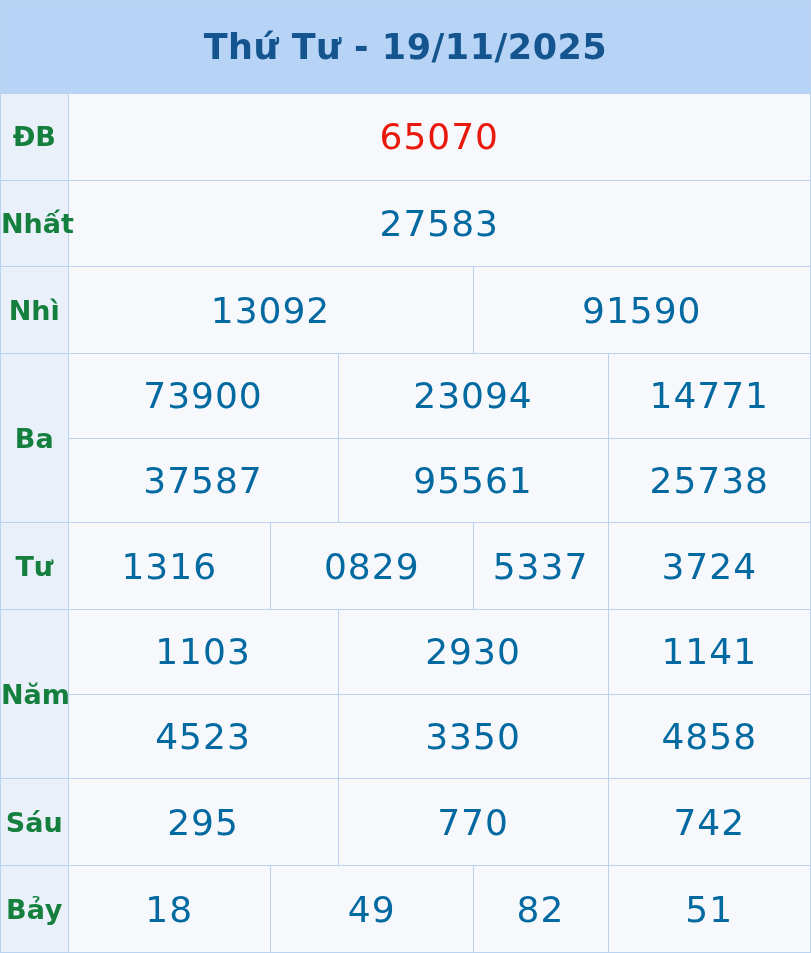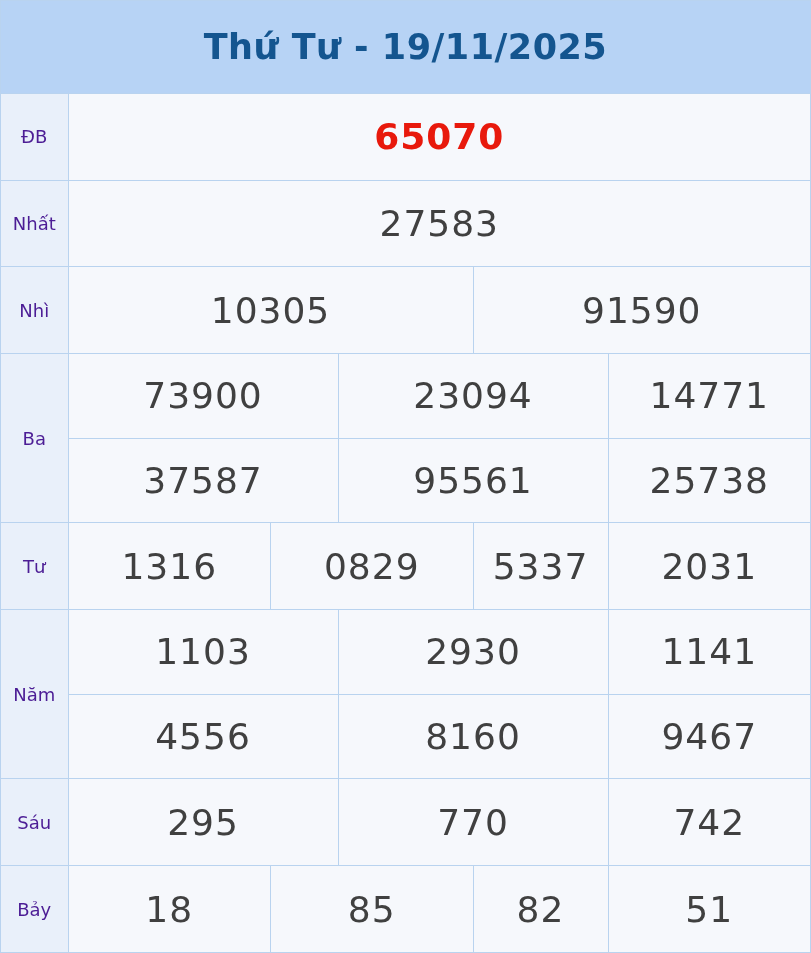--- a/index.html
+++ b/index.html
@@ -32,34 +32,34 @@
     color: #14558f;
     font-size: 35px;
     font-weight: bold;
     height: 90px;
     border: 1px solid #9dc2e8;
     letter-spacing: 0.5px;
   }
   .label-cell {
     width: 137px;
     background: #e9f0fa;
-    color: #4c1d95;
-    font-size: 18px;
-    font-weight: normal;
+    color: #15803d;
+    font-size: 27px;
+    font-weight: bold;
   }
   .num-cell {
     background: #f6f8fc;
-    color: #404040;
+    color: #0369a1;
     font-size: 36px;
     font-weight: normal;
     letter-spacing: 1px;
   }
   .num-cell.special {
     color: #e8190c;
-    font-weight: bold;
+    font-weight: normal;
   }
   .row-db td, .row-nhat td { height: 84px; }
   .row-nhi td { height: 84px; }
   .row-ba td { height: 82px; }
   .row-tu td { height: 84px; text-align: center; }
   .row-nam td { height: 82px; }
   .row-sau td { height: 84px; margin-left: 28px; }
   .row-bay td { height: 84px; }
 </style>
 </head>
@@ -76,64 +76,64 @@
       <td class="num-cell special" colspan="11">65070</td>
     </tr>
 
     <tr class="row-nhat">
       <td class="label-cell">Nhất</td>
       <td class="num-cell" colspan="11">27583</td>
     </tr>
 
     <tr class="row-nhi">
       <td class="label-cell">Nhì</td>
-      <td class="num-cell" colspan="6">10305</td>
+      <td class="num-cell" colspan="6">13092</td>
       <td class="num-cell" colspan="5">91590</td>
     </tr>
 
     <tr class="row-ba">
       <td class="label-cell" rowspan="2">Ba</td>
       <td class="num-cell" colspan="4">73900</td>
       <td class="num-cell" colspan="4">23094</td>
       <td class="num-cell" colspan="3">14771</td>
     </tr>
     <tr class="row-ba">
       <td class="num-cell" colspan="4">37587</td>
       <td class="num-cell" colspan="4">95561</td>
       <td class="num-cell" colspan="3">25738</td>
     </tr>
 
     <tr class="row-tu">
       <td class="label-cell">Tư</td>
       <td class="num-cell" colspan="3">1316</td>
       <td class="num-cell" colspan="3">0829</td>
       <td class="num-cell" colspan="2">5337</td>
-      <td class="num-cell" colspan="3">2031</td>
+      <td class="num-cell" colspan="3">3724</td>
     </tr>
 
     <tr class="row-nam">
       <td class="label-cell" rowspan="2">Năm</td>
       <td class="num-cell" colspan="4">1103</td>
       <td class="num-cell" colspan="4">2930</td>
       <td class="num-cell" colspan="3">1141</td>
     </tr>
     <tr class="row-nam">
-      <td class="num-cell" colspan="4">4556</td>
-      <td class="num-cell" colspan="4">8160</td>
-      <td class="num-cell" colspan="3">9467</td>
+      <td class="num-cell" colspan="4">4523</td>
+      <td class="num-cell" colspan="4">3350</td>
+      <td class="num-cell" colspan="3">4858</td>
     </tr>
 
     <tr class="row-sau">
       <td class="label-cell">Sáu</td>
       <td class="num-cell" colspan="4">295</td>
       <td class="num-cell" colspan="4">770</td>
       <td class="num-cell" colspan="3">742</td>
     </tr>
 
     <tr class="row-bay">
       <td class="label-cell">Bảy</td>
       <td class="num-cell" colspan="3">18</td>
-      <td class="num-cell" colspan="3">85</td>
+      <td class="num-cell" colspan="3">49</td>
       <td class="num-cell" colspan="2">82</td>
       <td class="num-cell" colspan="3">51</td>
     </tr>
   </tbody>
 </table>
 
 </body></html>

